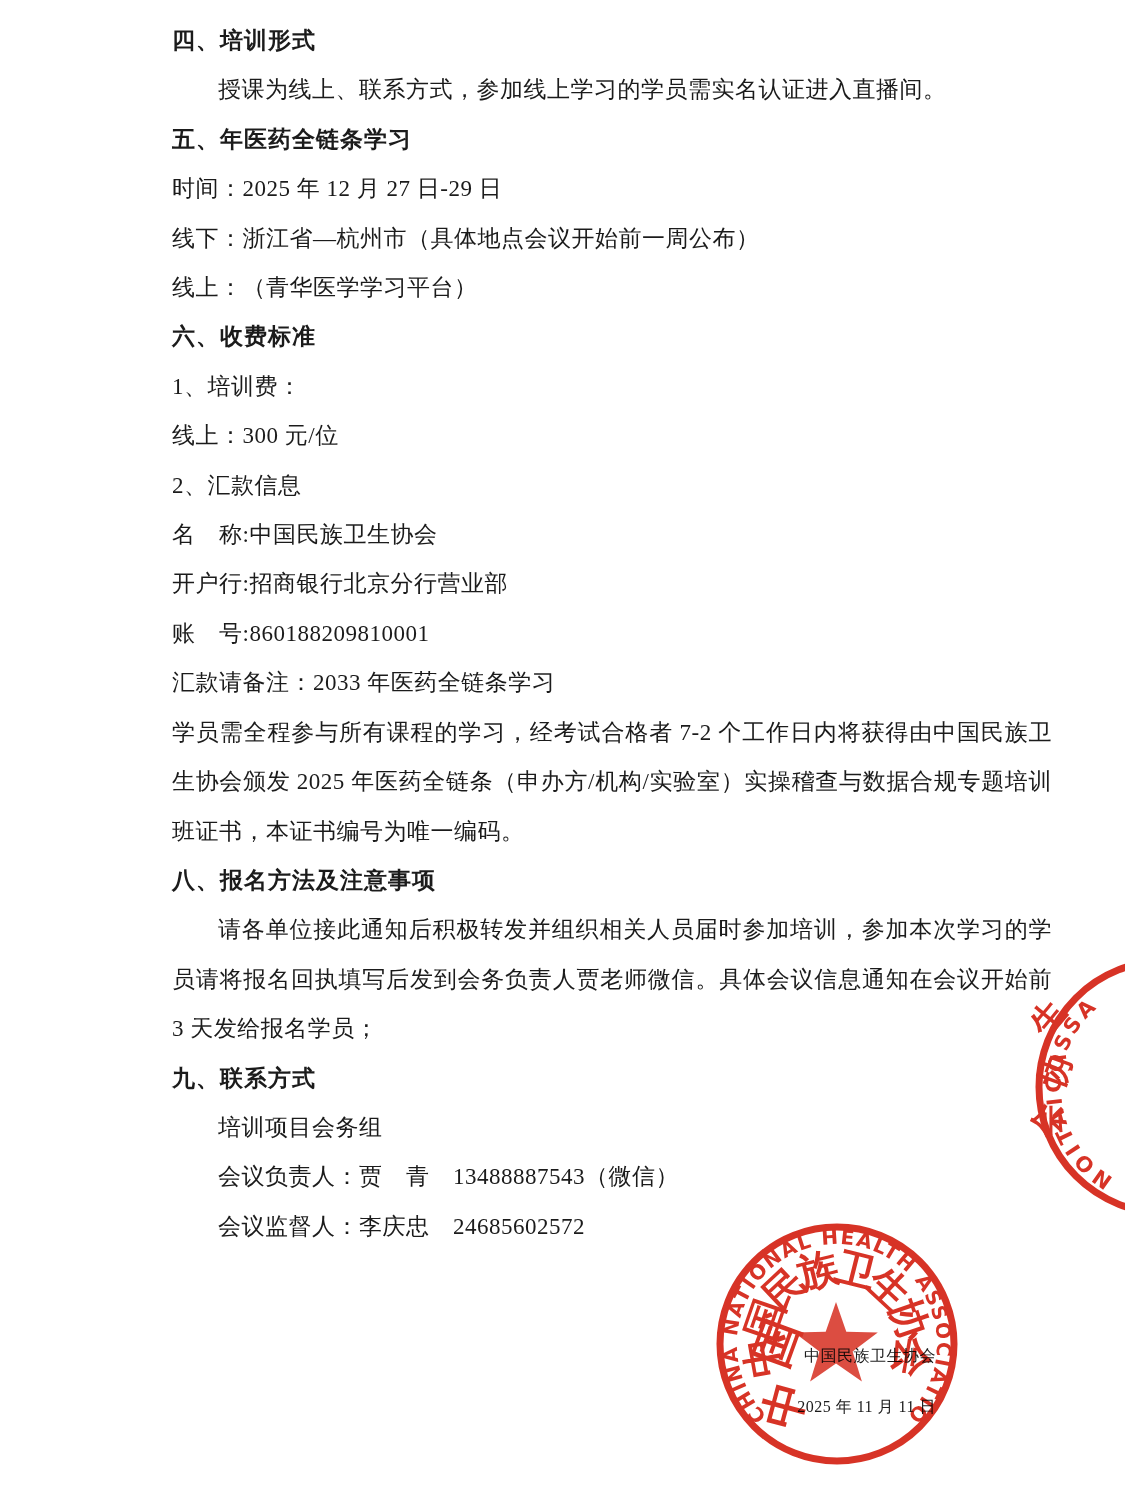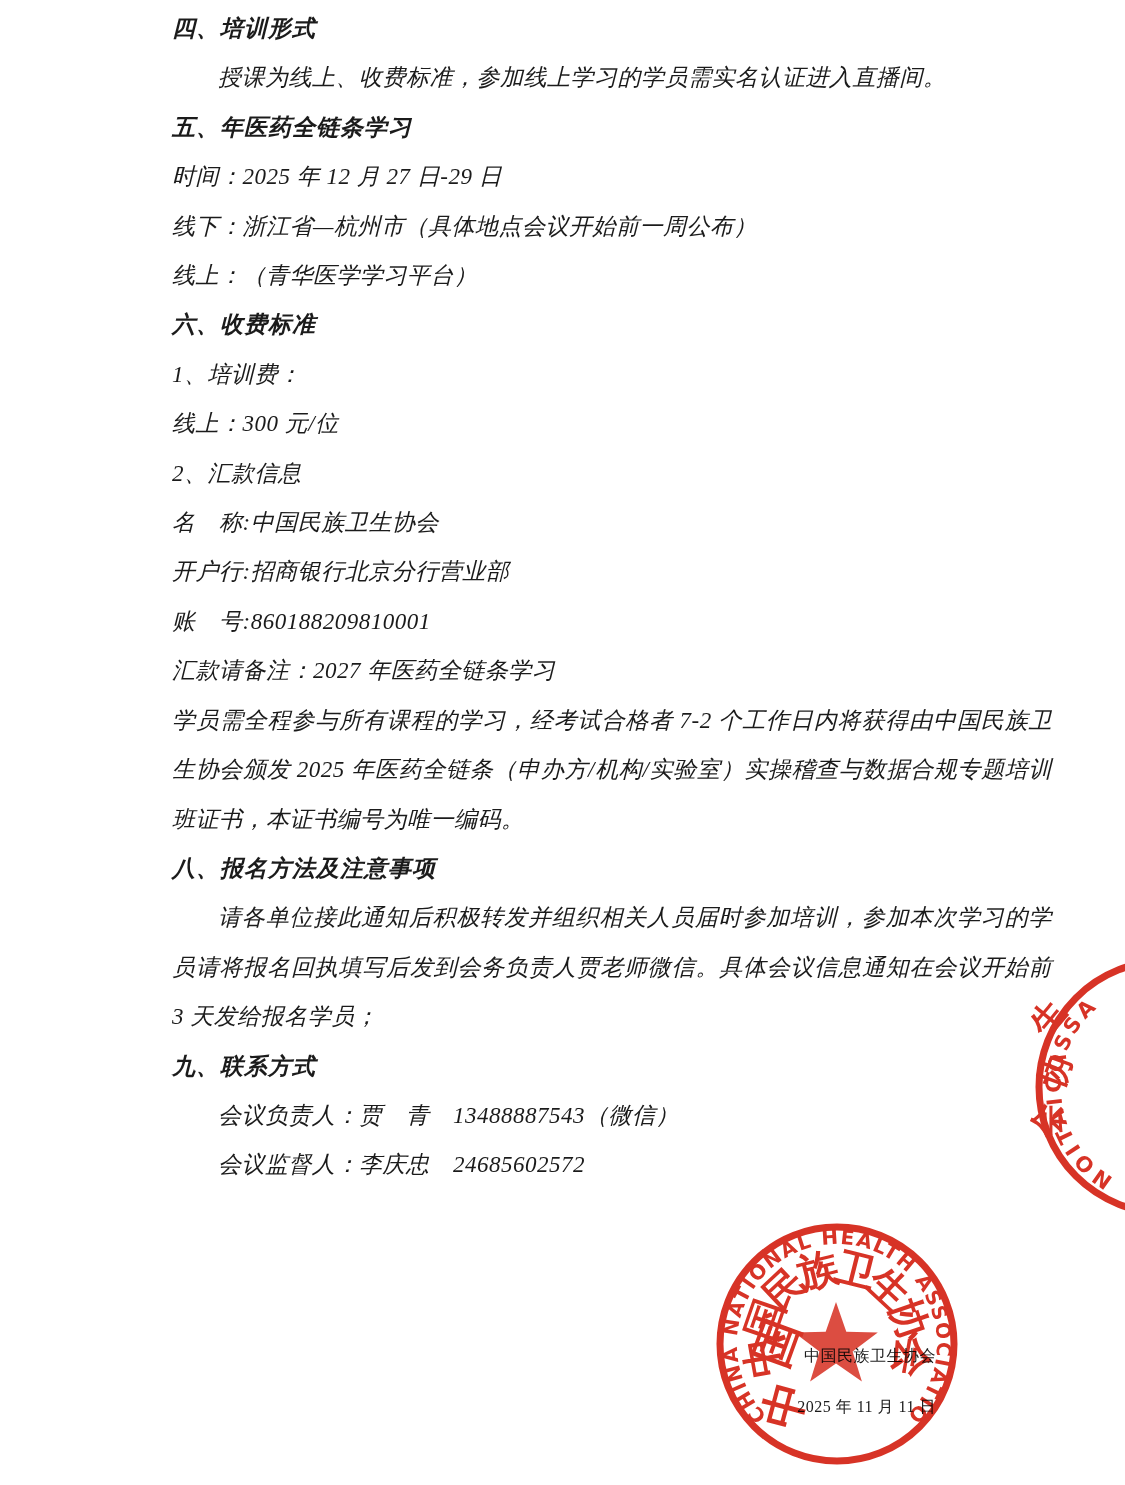--- a/index.html
+++ b/index.html
@@ -10,21 +10,21 @@
   .page{
     position:relative;
     width:1125px;height:1485px;
     margin:0 auto;
     background:#ffffff;
     overflow:hidden;
     font-family:"Liberation Serif","DejaVu Serif",serif;
     color:var(--ink);
   }
   .doc{
-    position:absolute;left:172px;top:4px;width:880px;font-style:italic;
+    position:absolute;left:172px;top:16px;width:880px;
   }
   .doc p{
     margin:0;
     font-size:23px;
     line-height:49.4px;
     letter-spacing:0.5px;
   }
   .doc p.h{font-weight:bold;letter-spacing:1px;}
   .doc p.i{text-indent:46px;}
   .doc p.j{text-align:justify;}
@@ -56,37 +56,38 @@
   }
   .seal .star{fill:var(--seal-red);opacity:0.88;}
 </style>
 </head>
 <body>
 
 <div class="page">
 
   <div class="doc" id="doc-lines">
       <p class="h ">四、培训形式</p>
-      <p class="i ">授课为线上、收费标准，参加线上学习的学员需实名认证进入直播间。</p>
+      <p class="i ">授课为线上、联系方式，参加线上学习的学员需实名认证进入直播间。</p>
       <p class="h ">五、年医药全链条学习</p>
       <p class="">时间：2025 年 12 月 27 日-29 日</p>
       <p class="">线下：浙江省—杭州市（具体地点会议开始前一周公布）</p>
       <p class="">线上：（青华医学学习平台）</p>
       <p class="h ">六、收费标准</p>
       <p class="">1、培训费：</p>
       <p class="">线上：300 元/位</p>
       <p class="">2、汇款信息</p>
       <p class="">名　称:中国民族卫生协会</p>
       <p class="">开户行:招商银行北京分行营业部</p>
       <p class="">账　号:860188209810001</p>
-      <p class="">汇款请备注：2027 年医药全链条学习</p>
+      <p class="">汇款请备注：2033 年医药全链条学习</p>
       <p class="j">学员需全程参与所有课程的学习，经考试合格者 7-2 个工作日内将获得由中国民族卫生协会颁发 2025 年医药全链条（申办方/机构/实验室）实操稽查与数据合规专题培训班证书，本证书编号为唯一编码。</p>
       <p class="h ">八、报名方法及注意事项</p>
       <p class="i j">请各单位接此通知后积极转发并组织相关人员届时参加培训，参加本次学习的学员请将报名回执填写后发到会务负责人贾老师微信。具体会议信息通知在会议开始前 3 天发给报名学员；</p>
       <p class="h ">九、联系方式</p>
+      <p class="i ">培训项目会务组</p>
       <p class="i ">会议负责人：贾　青　13488887543（微信）</p>
       <p class="i ">会议监督人：李庆忠　24685602572</p>
     </div>
 
   <div class="sig">
     <div>中国民族卫生协会</div>
     <div>2025 年 11 月 11 日</div>
   </div>
 
   <svg class="seal seal-main" viewBox="0 0 250 250" xmlns="http://www.w3.org/2000/svg">

